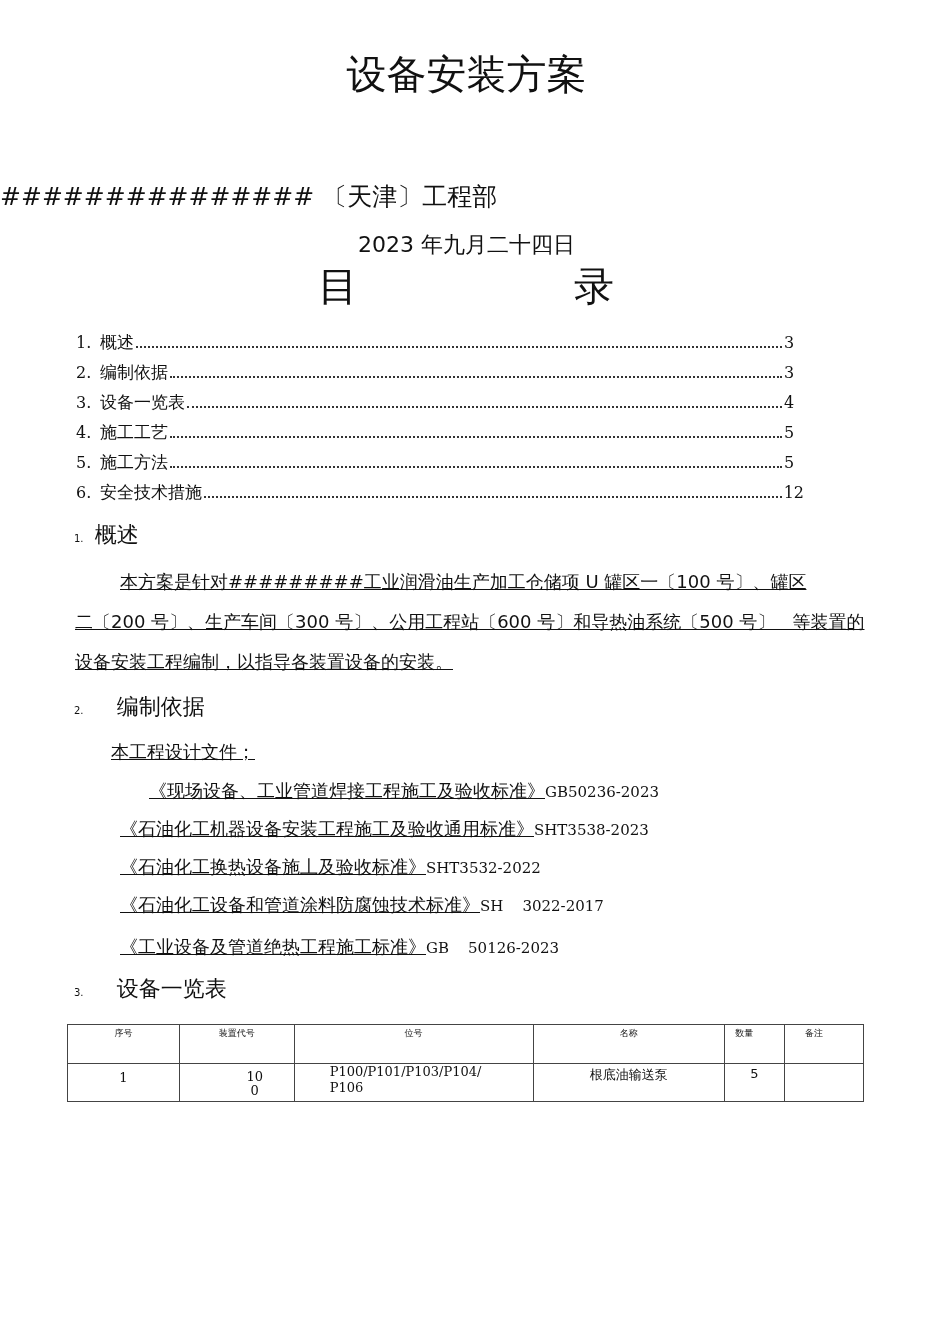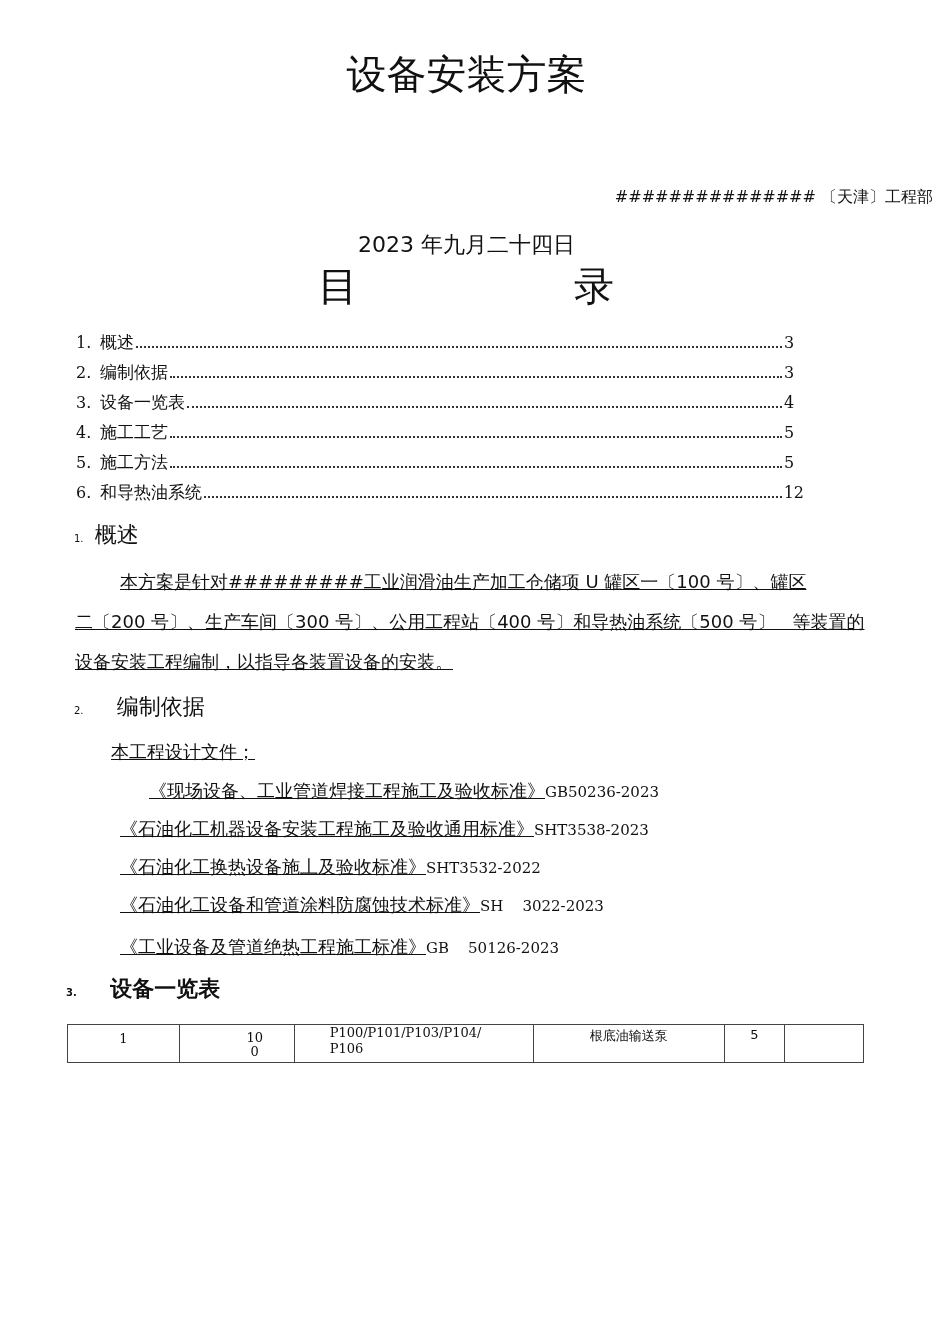--- a/index.html
+++ b/index.html
@@ -2,21 +2,21 @@
 <html><head>
 <meta charset="utf-8">
 <style>
   html, body { margin: 0; padding: 0; background: #ffffff; }
   body {
     width: 950px; height: 1343px; position: relative; overflow: hidden;
     color: #111111; font-family: "DejaVu Sans", sans-serif;
   }
   .abs { position: absolute; white-space: nowrap; }
   .title { left: 0; width: 933px; top: 48px; text-align: center; font-size: 40px; line-height: 52px; }
-  .org { left: 0; width: 933px; top: 182px; text-align: right; font-size: 16px; line-height: 30px; }
+  .org { left: 0; width: 933px; top: 182px; text-align: left; font-size: 25px; line-height: 30px; }
   .date { left: 0; width: 933px; top: 230px; text-align: center; font-size: 22px; line-height: 30px; }
   .toc-h1 { left: 318px; top: 262px; font-size: 40px; line-height: 48px; }
   .toc-h2 { left: 574px; top: 262px; font-size: 40px; line-height: 48px; }
 
   .toc { left: 76px; width: 728px; top: 327px; }
   .toc-row { display: flex; align-items: baseline; height: 30px; line-height: 30px; font-size: 17px; }
   .toc-num { font-family: "DejaVu Serif", serif; font-size: 16px; width: 24px; }
   .toc-label { }
   .toc-dots { flex: 1; border-bottom: 2px dotted #333; margin: 0 2px 7px 2px; height: 0; }
   .toc-page { font-family: "DejaVu Serif", serif; font-size: 16px; min-width: 20px; text-align: left; }
@@ -66,71 +66,79 @@
     <span class="toc-page">5</span>
   </div>
   <div class="toc-row">
     <span class="toc-num">5.</span>
     <span class="toc-label">施工方法</span>
     <span class="toc-dots"></span>
     <span class="toc-page">5</span>
   </div>
   <div class="toc-row">
     <span class="toc-num">6.</span>
-    <span class="toc-label">和导热油系统</span>
+    <span class="toc-label">安全技术措施</span>
     <span class="toc-dots"></span>
     <span class="toc-page">12</span>
   </div>
 </div>
 
 <div class="abs" style="left:74px; top:520px; line-height:30px;">
   <span class="h-num">1.</span>
   <span class="h-text" style="margin-left:6px;">概述</span>
 </div>
 <div class="abs body-txt" style="left:120px; top:568px; line-height:28px;">本方案是针对#########工业润滑油生产加工仓储项 U 罐区一〔100 号〕、罐区</div>
-<div class="abs body-txt" style="left:75px; top:608px; line-height:28px; white-space:pre;">二〔200 号〕、生产车间〔300 号〕、公用工程站〔400 号〕和导热油系统〔500 号〕   等装置的</div>
+<div class="abs body-txt" style="left:75px; top:608px; line-height:28px; white-space:pre;">二〔200 号〕、生产车间〔300 号〕、公用工程站〔600 号〕和导热油系统〔500 号〕   等装置的</div>
 <div class="abs body-txt" style="left:75px; top:648px; line-height:28px;">设备安装工程编制，以指导各装置设备的安装。</div>
 
 <div class="abs" style="left:74px; top:692px; line-height:30px;">
   <span class="h-num">2.</span>
   <span class="h-text" style="margin-left:28px;">编制依据</span>
 </div>
 <div class="abs body-txt" style="left:111px; top:738px; line-height:28px;">本工程设计文件；</div>
 
 <div class="abs" style="left:120px; top:777px; line-height:28px;margin-left:29px;">
   <span class="body-txt">《现场设备、工业管道焊接工程施工及验收标准》</span><span class="serif" style="white-space:pre;">GB50236-2023</span>
 </div>
 <div class="abs" style="left:120px; top:815px; line-height:28px;">
   <span class="body-txt">《石油化工机器设备安装工程施工及验收通用标准》</span><span class="serif" style="white-space:pre;margin-top:32px;">SHT3538-2023</span>
 </div>
 <div class="abs" style="left:120px; top:853px; line-height:28px;">
   <span class="body-txt">《石油化工换热设备施丄及验收标准》</span><span class="serif" style="white-space:pre;">SHT3532-2022</span>
 </div>
 <div class="abs" style="left:120px; top:891px; line-height:28px;">
-  <span class="body-txt">《石油化工设备和管道涂料防腐蚀技术标准》</span><span class="serif" style="white-space:pre;">SH    3022-2023</span>
+  <span class="body-txt">《石油化工设备和管道涂料防腐蚀技术标准》</span><span class="serif" style="white-space:pre;">SH    3022-2017</span>
 </div>
 <div class="abs" style="left:120px; top:933px; line-height:28px;">
   <span class="body-txt">《工业设备及管道绝热工程施工标准》</span><span class="serif" style="white-space:pre;">GB    50126-2023</span>
 </div>
 
-<div class="abs" style="left:66px; top:974px; line-height:30px;font-weight:bold;">
+<div class="abs" style="left:74px; top:974px; line-height:30px;">
   <span class="h-num">3.</span>
   <span class="h-text" style="margin-left:28px;">设备一览表</span>
 </div>
 
 <table class="equip">
   <colgroup>
     <col style="width:112px">
       <col style="width:115px">
       <col style="width:239px">
       <col style="width:192px">
       <col style="width:60px">
       <col style="width:79px">
   </colgroup>
   <tbody>
+      <tr>
+    <th>序号</th>
+    <th>装置代号</th>
+    <th>位号</th>
+    <th>名称</th>
+    <th style="text-align:left; padding-left:10px;">数量</th>
+    <th style="text-align:left; padding-left:20px;">备注</th>
+  </tr>
   <tr>
     <td class="serif" style="padding-top:6px;">1</td>
     <td class="serif" style="padding-top:6px; line-height:14px; white-space:pre-line; height:25px; overflow:visible;padding-left:36px;">10
 0</td>
     <td class="serif" style="text-align:left; padding-left:35px; line-height:16px;">
       <div>P100/P101/P103/P104/</div>
       <div>P106</div>
     </td>
     <td style="font-size:13px; padding-top:2px;">根底油输送泵</td>
     <td style="text-align:left; padding-left:25px; padding-top:2px;">5</td>

